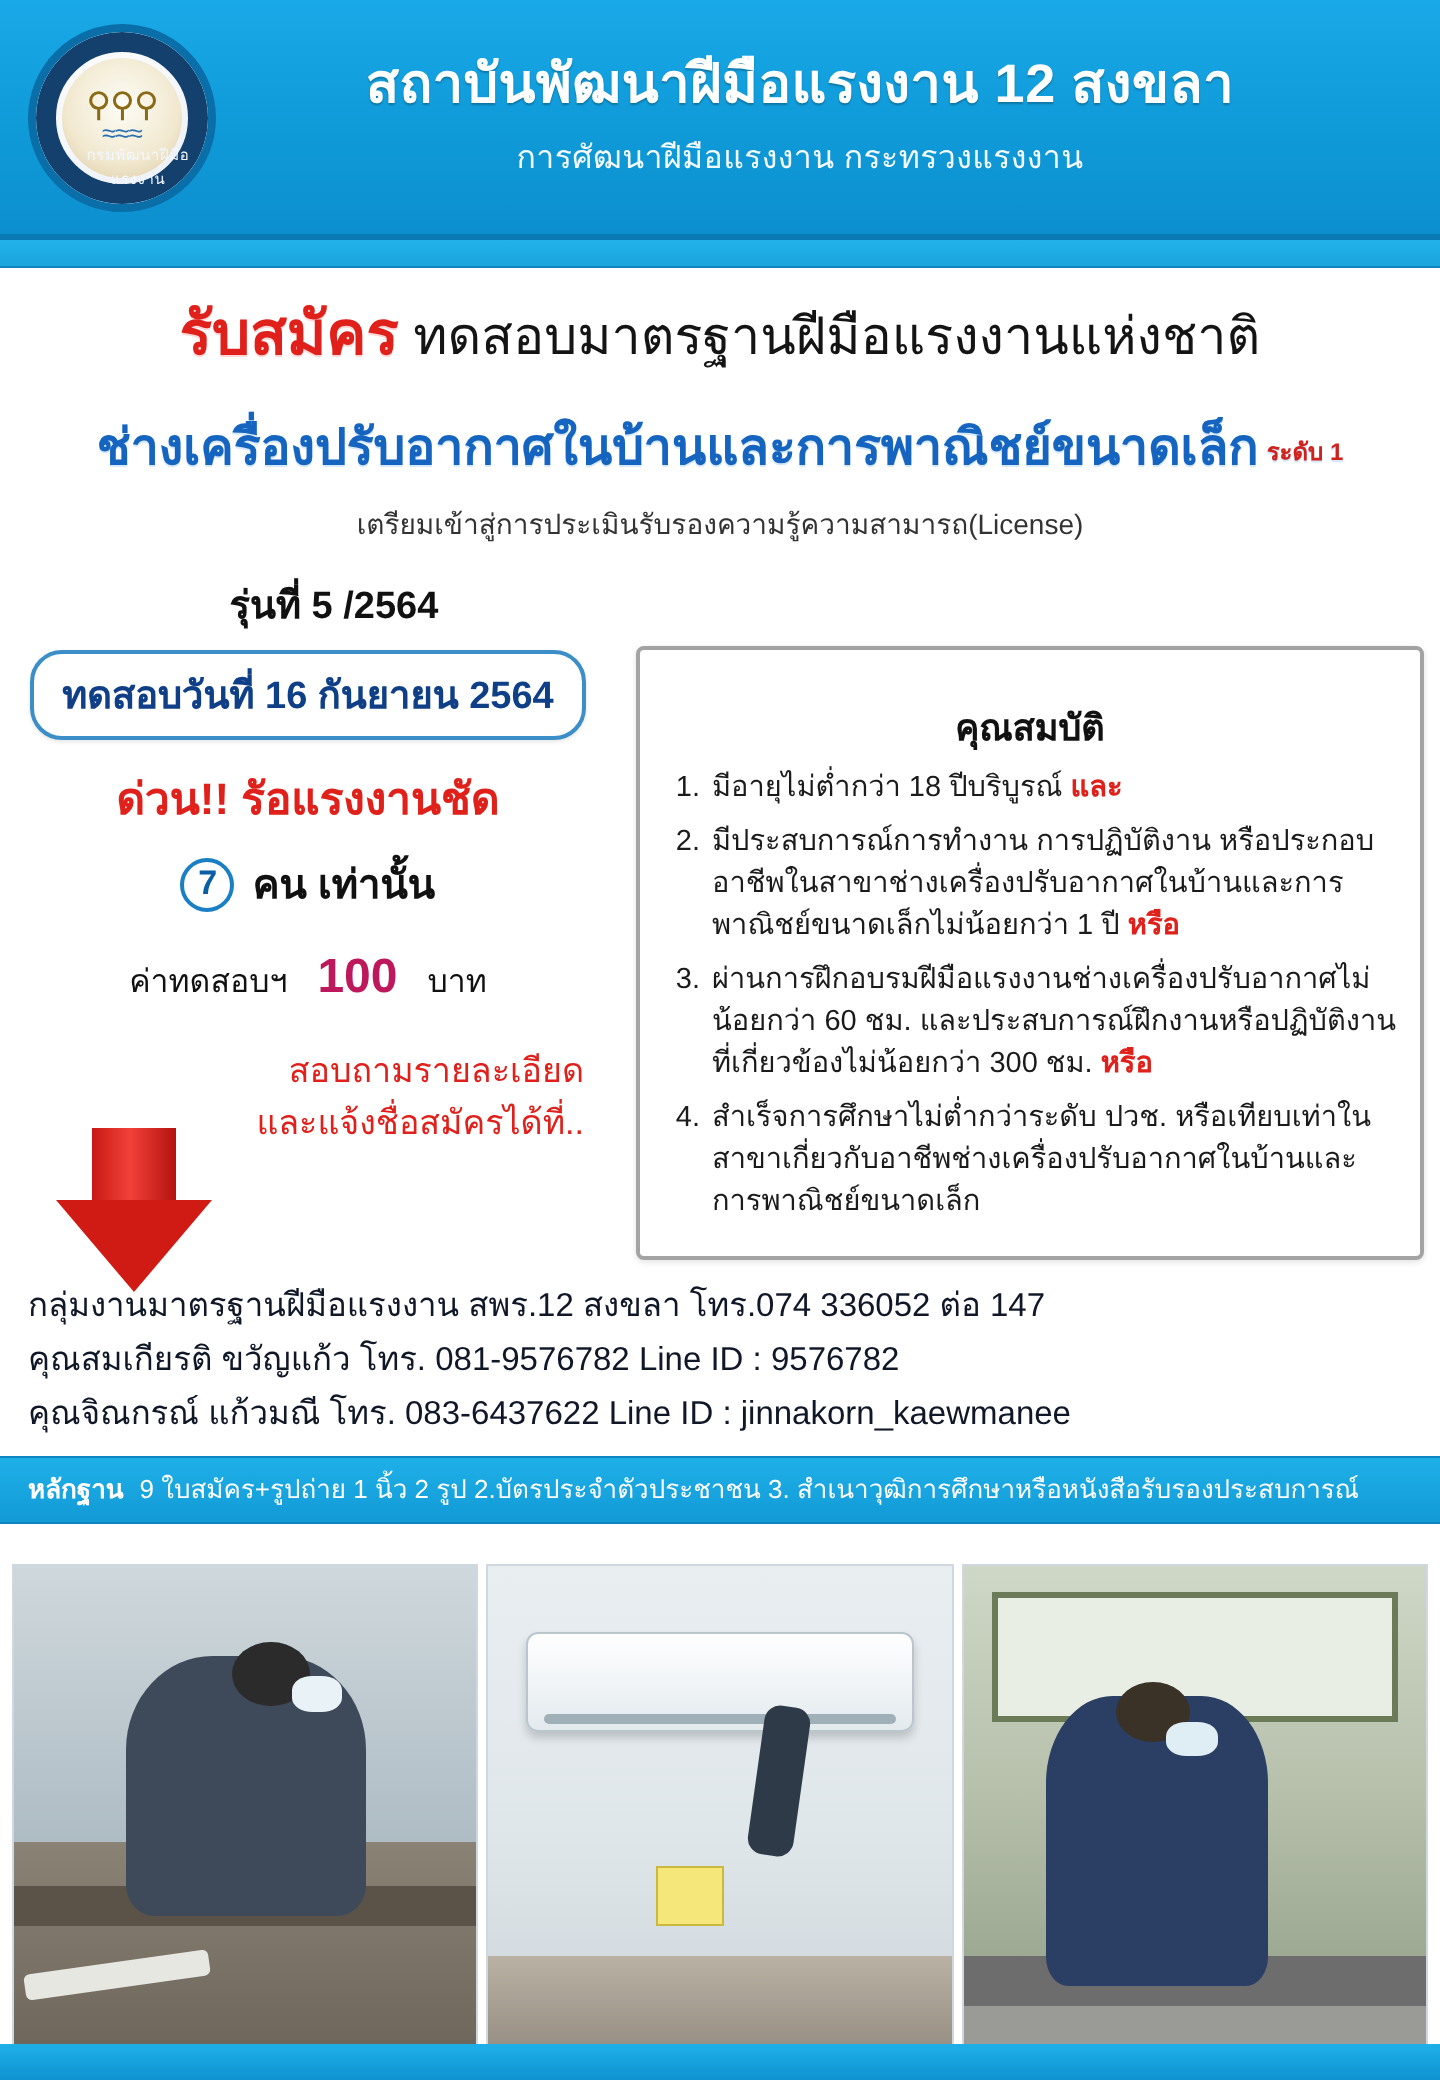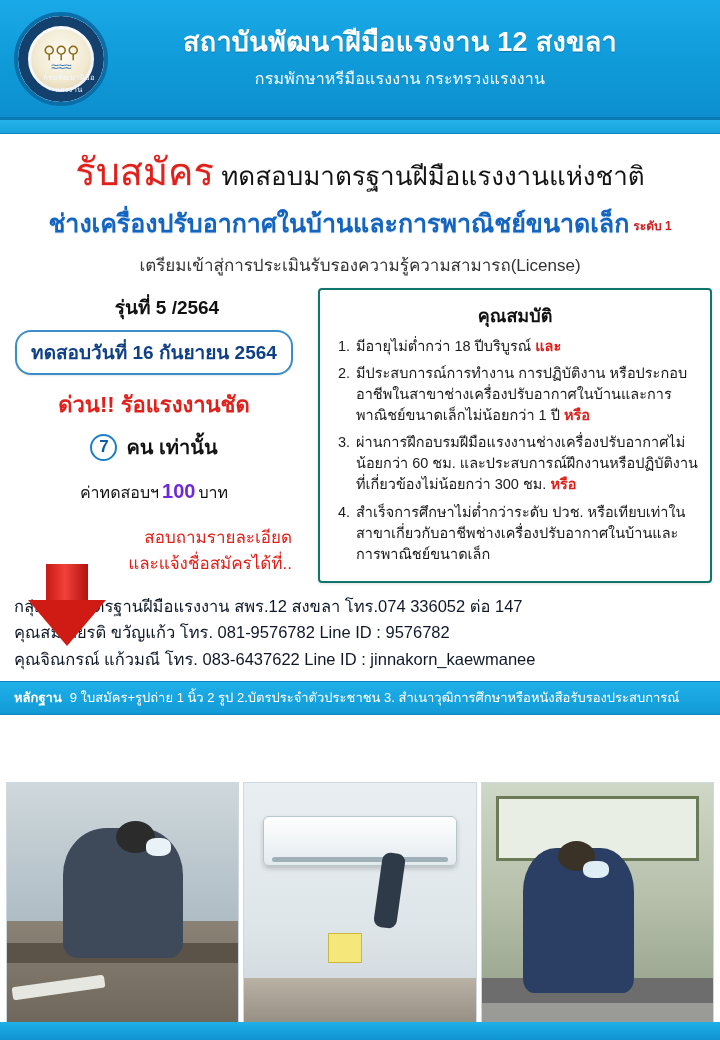--- a/index.html
+++ b/index.html
@@ -107,42 +107,42 @@
     height: 640px;
   }
 
   .title-block { text-align: center; padding: 4px 10px 0; }
   .line1 {
     font-size: 26px;
     line-height: 1.3;
   }
   .line1 .red {
     color: #e0201b;
-    font-weight: normal;
-    font-size: 38px;
+    font-weight: bold;
+    font-size: 30px;
     text-shadow: 0 1px 0 #ffd6d6;
   }
   .line1 .blk { color: #141414; }
   .line2 {
-    margin-top: 6px;
+    margin-top: 16px;
     font-size: 25px;
     font-weight: bold;
     color: #1565c0;
     text-shadow: 0 1px 0 #d6e8fb;
   }
   .line2 .lvl {
     font-size: 12px;
     color: #d0211c;
     font-weight: bold;
     vertical-align: 2px;
     margin-left: 4px;
   }
   .line3 {
     margin-top: 8px;
-    font-size: 17px;
+    font-size: 14px;
     color: #333;
   }
 
   
   .cols {
     display: flex;
     margin-top: 10px;
     padding: 0 8px;
     gap: 18px;
   }
@@ -195,24 +195,24 @@
     font-size: 17px;
     display: flex; align-items: center; justify-content: center;
     background: #fff;
   }
   .fee {
     margin-top: 17px;
     font-size: 16px;
     color: #111;
   }
   .fee .amt {
-    color: #6d28d9;
-    font-weight: bold;
-    font-size: 20px;
-    margin: 0 3px;
+    color: #be185d;
+    font-weight: bold;
+    font-size: 24px;
+    margin: 0 15px;
   }
   .contact-note {
     margin-top: 20px;
     text-align: right;
     padding-right: 8px;
     color: #e0201b;
     font-size: 17px;
     line-height: 1.5;
   }
   .contact-note .l2 { display:block; }
@@ -236,25 +236,26 @@
     left: 0; top: 36px;
     width: 0; height: 0;
     border-left: 39px solid transparent;
     border-right: 39px solid transparent;
     border-top: 46px solid #d01b15;
   }
 
   
   .qual-box {
     flex: 1 1 auto;
-    border: 2px solid #0f766e;
+    border: 2px solid #a3a3a3;
     border-radius: 4px;
     background: #ffffff;
-    padding: 11px 10px 10px;
+    padding: 24px 10px 10px;
     box-shadow: 0 1px 3px rgba(0,0,0,.12);
+    margin-top: 40px;
   }
   .qual-title {
     text-align: center;
     font-size: 18px;
     font-weight: bold;
     color: #111;
     margin-bottom: 6px;
   }
   .qual-list { list-style: none; }
   .qual-list li {
@@ -355,21 +356,21 @@
       <div class="inner">
         <div class="emblem">
           <span class="fig">⚲⚲⚲</span>
           <span class="water">≈≈≈</span>
         </div>
       </div>
       <div class="curve">กรมพัฒนาฝีมือแรงงาน</div>
     </div>
     <div class="header-text">
       <div class="header-title">สถาบันพัฒนาฝีมือแรงงาน 12 สงขลา</div>
-      <div class="header-sub">กรมพักษาหรีมือแรงงาน  กระทรวงแรงงาน</div>
+      <div class="header-sub">การศัฒนาฝีมือแรงงาน  กระทรวงแรงงาน</div>
     </div>
   </div>
   <div class="band"></div>
 
   <div class="body-area">
 
     <div class="title-block">
       <div class="line1">
         <span class="red">รับสมัคร</span>
         <span class="blk">ทดสอบมาตรฐานฝีมือแรงงานแห่งชาติ</span>

